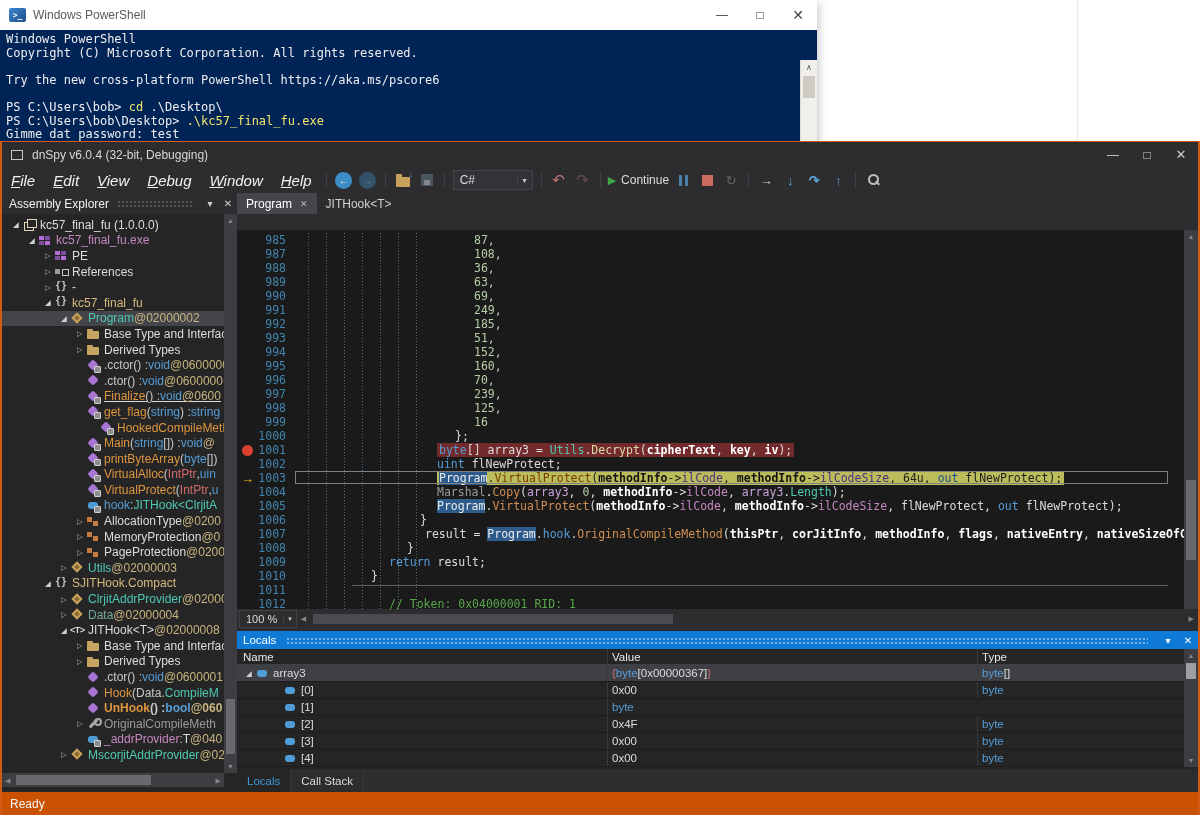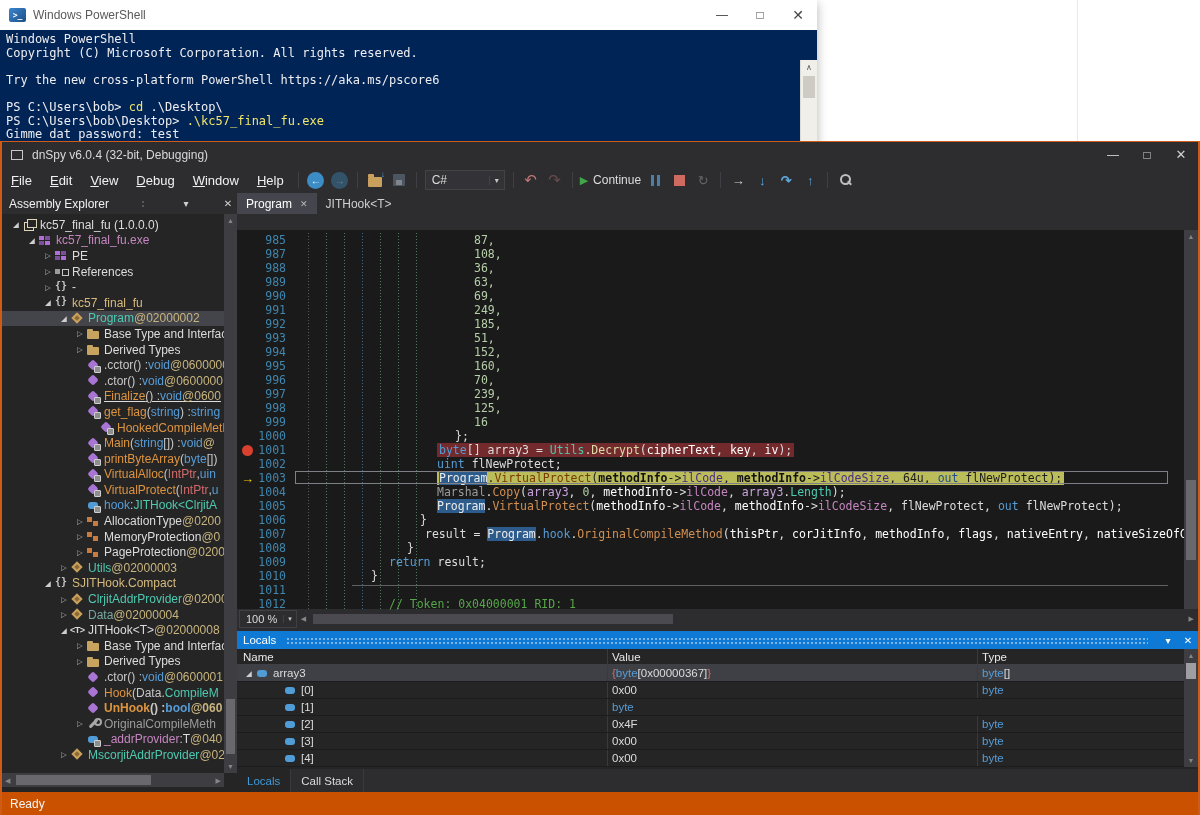--- a/index.html
+++ b/index.html
@@ -25,21 +25,21 @@
   
   #dnspy { position:absolute; left:0; top:141px; width:1200px; height:674px; background:#2d2d30; border:2px solid #cf5b17; border-top-width:1px; border-bottom:none; color:#dcdcdc; }
   .dn-titlebar { position:absolute; left:0; top:0; right:0; height:25px; display:flex; align-items:center; }
   .dn-icon { position:relative; width:12px; height:10px; margin-left:9px; border:1px solid #c8c8c8; background:#2d2d30; }
   .dn-icon::before { content:""; position:absolute; left:2px; top:-4px; width:11px; height:9px; border:1px solid #c8c8c8; background:#2d2d30; z-index:-1; }
   .dn-title { margin-left:9px; font-size:12px; color:#d8d8d8; }
   .dn-btns { margin-left:auto; display:flex; height:100%; }
   .dn-btn { width:34px; display:flex; align-items:center; justify-content:center; color:#d0d0d0; font-size:12px; }
 
   .dn-menubar { position:absolute; left:0; top:25px; right:0; height:26px; display:flex; align-items:center; }
-  .menu-item { padding:0 9px; font-size:13px; color:#f1f1f1; }
+  .menu-item { padding:0 9px; font-size:15px; color:#f1f1f1;font-style:italic; }
   .menu-item .ul { text-decoration:underline; }
   .tb-sep { width:1px; height:16px; background:#3f3f46; margin:0 5px; }
   .tb-btn { height:22px; min-width:24px; display:flex; align-items:center; justify-content:center; padding:0 2px; }
   .icon-circle { width:17px; height:17px; border-radius:50%; background:#3c8dc5; color:#fff; font-size:10px; display:flex; align-items:center; justify-content:center; }
   .dim40 { opacity:.4; }
   .icon-open { position:relative; width:14px; height:10px; background:#c9a15c; border-radius:1px; margin-top:3px; }
   .icon-open::before { content:""; position:absolute; left:0; top:-3px; width:6px; height:3px; background:#c9a15c; border-radius:1px 1px 0 0; }
   .icon-open::after { content:"↓"; position:absolute; right:-3px; top:-7px; color:#5fa8dc; font-size:8px; }
   .icon-save { position:relative; width:12px; height:12px; background:#64788a; border-radius:1px; opacity:.55; }
   .icon-save::before { content:""; position:absolute; left:3px; top:6px; width:6px; height:5px; background:#c8d0d8; }
@@ -52,21 +52,21 @@
   .icon-pause { width:9px; height:11px; border-left:3px solid #4f8fc0; border-right:3px solid #4f8fc0; opacity:.85; }
   .icon-stop { width:11px; height:11px; background:#ce6a60; }
   .glyph-restart { color:#9b9b9b; font-size:13px; opacity:.5; }
   .glyph-step { color:#5fa8dc; font-size:13px; font-weight:bold; }
   .glyph-next { color:#d0d0d0; font-size:13px; font-weight:bold; }
   .icon-search { position:relative; width:14px; height:14px; }
   .icon-search::before { content:""; position:absolute; left:2px; top:1px; width:7px; height:7px; border:2px solid #bfbfbf; border-radius:50%; }
   .icon-search::after { content:""; position:absolute; left:9px; top:9px; width:5px; height:2px; background:#bfbfbf; transform:rotate(45deg); }
 
   
-  .ax-header { position:absolute; left:0; top:51px; width:235px; height:21px; display:flex; align-items:center; background:#2d2d30;gap:24px; }
+  .ax-header { position:absolute; left:0; top:51px; width:235px; height:21px; display:flex; align-items:center; background:#2d2d30; }
   .ax-title { font-size:12px; color:#f1f1f1; margin-left:7px; white-space:nowrap; }
   .ax-grip { flex:1; height:7px; margin:0 8px; background-image:radial-gradient(rgba(255,255,255,.20) 1px, transparent 1.2px); background-size:4px 4px; }
   .ax-btn { width:18px; text-align:center; color:#d0d0d0; font-size:10px; }
   .tabstrip { position:absolute; left:235px; top:51px; right:0; height:21px; display:flex; background:#2d2d30; }
   .tab { display:flex; align-items:center; padding:0 9px; font-size:12px; color:#cfcfcf; }
   .tab.active { background:#45454d; color:#ffffff; }
   .tab .tclose { margin-left:8px; font-size:9px; color:#b8b8b8; }
 
   
   .tree-panel { position:absolute; left:0; top:72px; width:235px; bottom:23px; background:#252526; overflow:hidden; }
@@ -110,21 +110,21 @@
   .glyph { width:21px; flex:none; display:flex; align-items:center; justify-content:center; }
   .bp-dot { width:11px; height:11px; border-radius:50%; background:#d8402f; }
   .cur-arrow { color:#f2c80c; font-size:13px; font-weight:bold; line-height:13px; }
   .lnum { width:36px; flex:none; text-align:right; padding-right:8px; color:#4186ae; font:11.5px/14px "DejaVu Sans Mono",monospace; }
   .ltext { position:relative; flex:1; font:11.5px/14px "DejaVu Sans Mono",monospace; white-space:pre; overflow:hidden; }
   .hl-bp { background:#732a2c; padding:0 2px; }
   .hl-cur { background:#bbbc5a; padding:0 2px; }
   .curline-border { position:absolute; left:58px; right:16px; top:0; height:13px; border:1px solid #7e8085; pointer-events:none; z-index:2; }
   .msep { position:absolute; left:58px; right:16px; top:2px; border-top:1px solid #606060; }
   .num{color:#b5cea8}.kw{color:#569cd6}.pl{color:#dcdcdc}.cls{color:#4ec9b0}.mth{color:#d18f52}.crm{color:#dcdcaa}
-  .gry{color:#9b9b9b}.fld{color:#c586c0}.loc{color:#c8a2db}.idn{color:#fff;font-weight:normal}.cmt{color:#57a64a}
+  .gry{color:#9b9b9b}.fld{color:#c586c0}.loc{color:#c8a2db}.idn{color:#fff;font-weight:bold}.cmt{color:#57a64a}
   .dk{color:#1e1e1e}.dmth{color:#7a3b00}.dfld{color:#4b2e83}.dkw{color:#1f4e8c}.did{color:#111;font-weight:bold}
   .prog{background:#2d5c8c;color:#ececec}
 
   .ed-bottombar { position:absolute; left:235px; top:467px; right:0; height:20px; background:#2d2d30; display:flex; align-items:center; }
   .zoom-combo { display:flex; align-items:center; height:18px; margin-left:2px; border:1px solid #3f3f46; }
   .zoom-combo .val { font-size:11px; color:#dcdcdc; padding:0 6px; }
   .zoom-combo .car { font-size:7px; color:#c8c8c8; border-left:1px solid #3f3f46; padding:0 4px; }
   .ed-hs { position:relative; flex:1; height:14px; margin:0 2px; }
   .ed-hs .ar { position:absolute; top:3px; color:#868686; font-size:7px; }
   .ed-hs .th { position:absolute; left:14px; top:2px; width:360px; height:10px; background:#4a4a50; }

